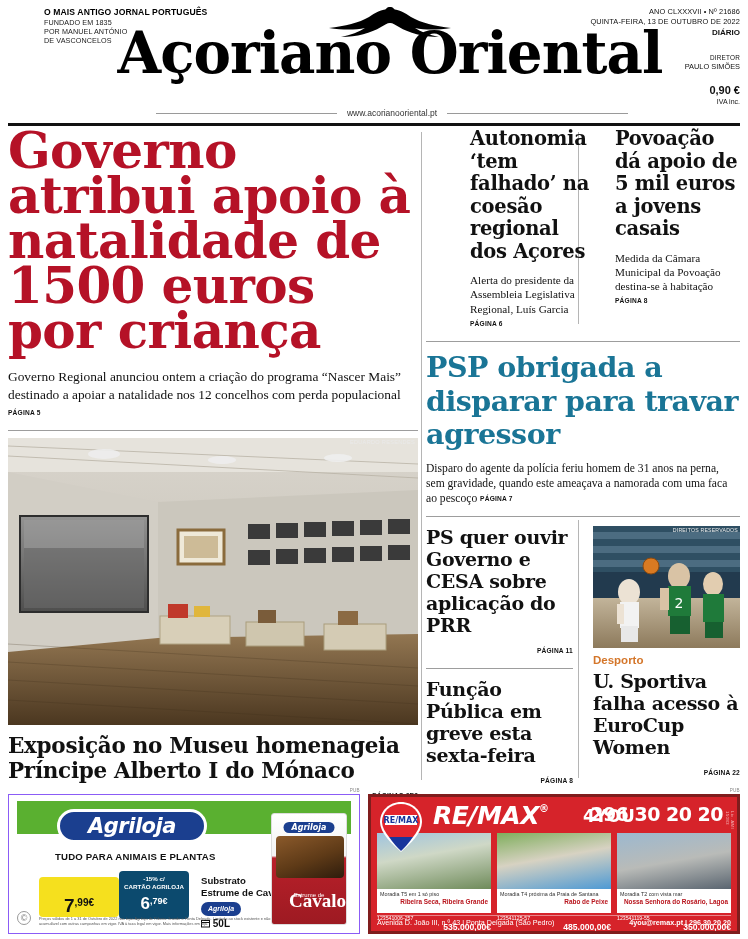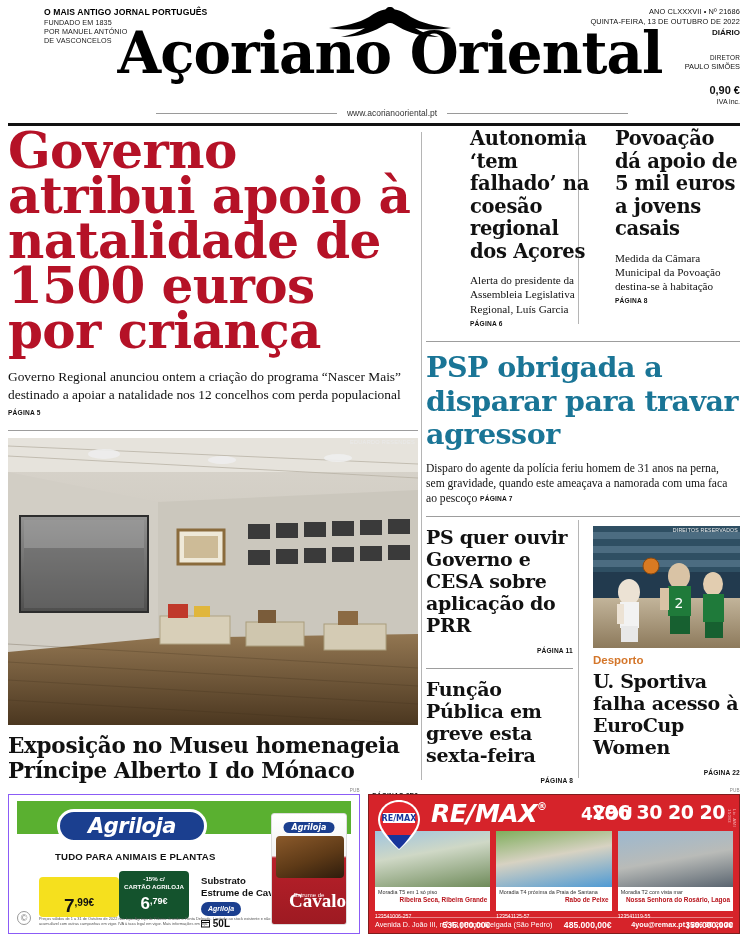--- a/index.html
+++ b/index.html
@@ -211,21 +211,21 @@
     position: absolute; left: 30px; top: 82px; width: 80px; height: 40px;
     background: #f5e01e; border-radius: 4px; display:flex; align-items:flex-end; justify-content:center;
   }
   .agri-price-yellow .p {
     font-family: "Liberation Sans", sans-serif; font-weight: bold; color: #111;
     font-size: 19px;
   }
   .agri-price-yellow .p sup { font-size: 10px; vertical-align: 6px; }
   .agri-price-green {
     position: absolute; left: 110px; top: 76px; width: 70px; height: 48px;
-    background: #14532d; border-radius: 4px; color: #fff; text-align: center; padding-top: 4px;
+    background: #0c4a6e; border-radius: 4px; color: #fff; text-align: center; padding-top: 4px;
   }
   .agri-price-green .top {
     font-family: "Liberation Sans", sans-serif; font-weight: bold; font-size: 6.2px; line-height: 7.5px;
   }
   .agri-price-green .p {
     font-family: "Liberation Sans", sans-serif; font-weight: bold; font-size: 17px; line-height: 22px;
   }
   .agri-price-green .p sup { font-size: 9px; vertical-align: 5px; }
   .agri-prod {
     position: absolute; left: 192px; top: 80px; width: 110px;
@@ -272,21 +272,21 @@
     position: absolute; left: 0; right: 0; bottom: 26px; text-align: center;
     font-family: "Liberation Sans", sans-serif; font-size: 6px; color: #fff;
   }
   .agri-bag .t2 {
     position: absolute; left: 0; right: 0; bottom: 12px; text-align: right;
     font-family: Liberation Serif, serif; font-weight: bold; font-size: 19px; color: #fff;
   }
 
   .ad-remax {
     position: absolute; right: 0; top: 6px; width: 372px; height: 140px;
-    border: 1px solid #7f1d1d; background: #d6232a; overflow: hidden;
+    border: 3px solid #7f1d1d; background: #d6232a; overflow: hidden;
   }
   .rm-top { position: relative; height: 34px; }
   .rm-balloon {
     position: absolute; left: 6px; top: 3px; width: 48px; height: 58px; z-index: 3;
   }
   .rm-word {
     position: absolute; left: 62px; top: 4px;
     font-family: "DejaVu Sans", sans-serif; font-weight: bold; font-style: italic;
     font-size: 25px; color: #fff; letter-spacing: -0.5px;
   }

